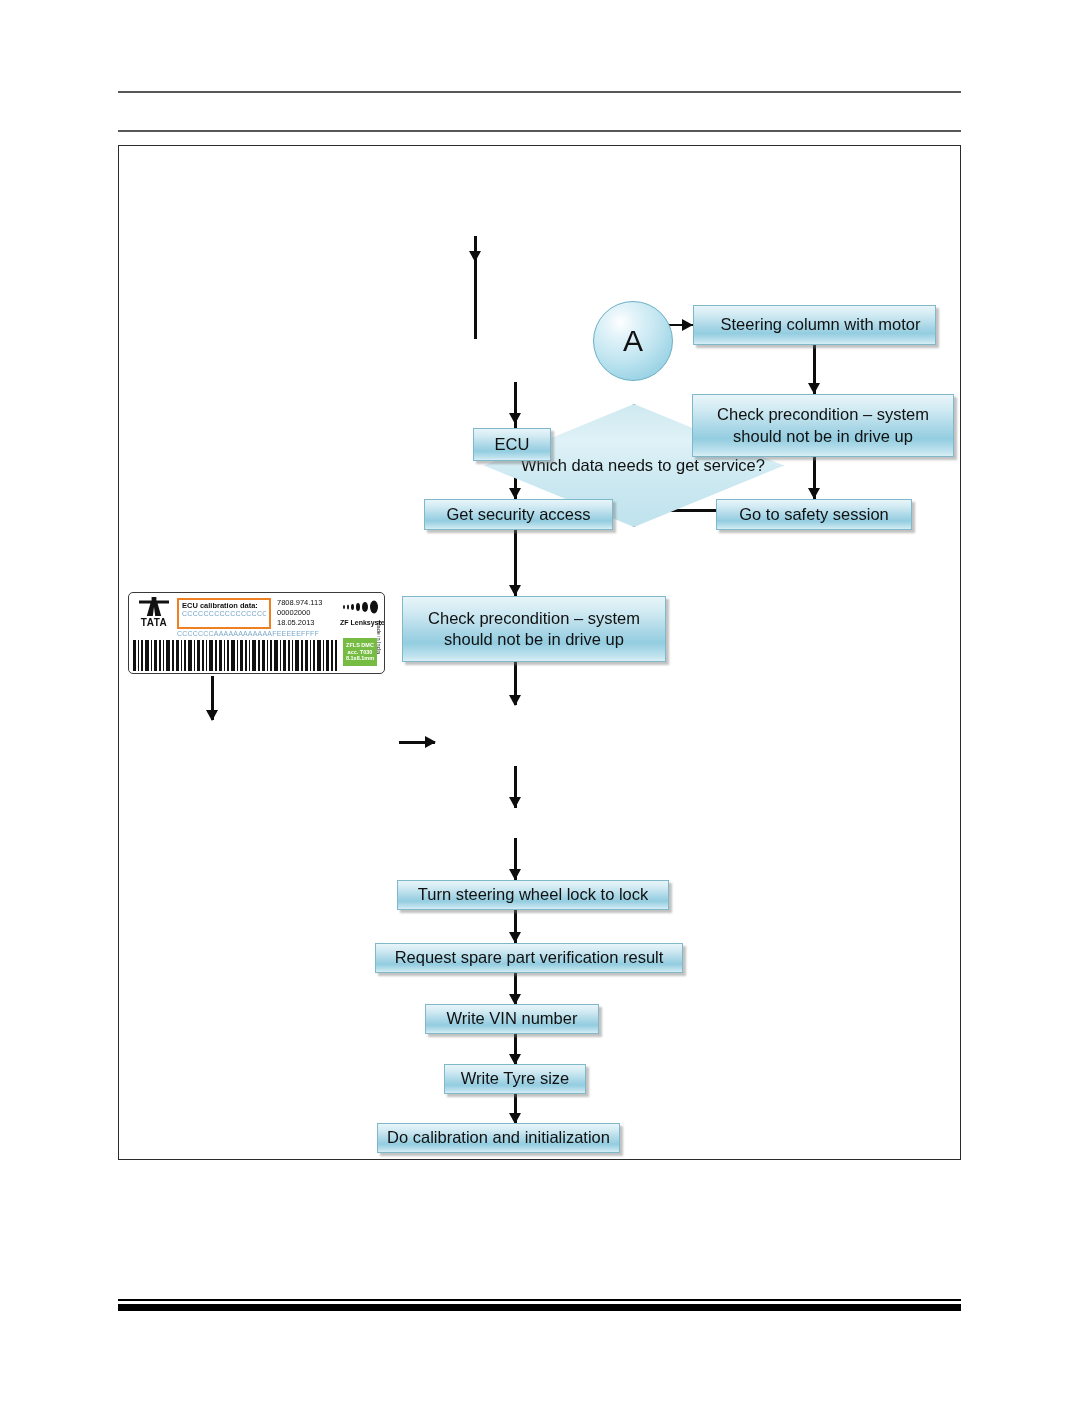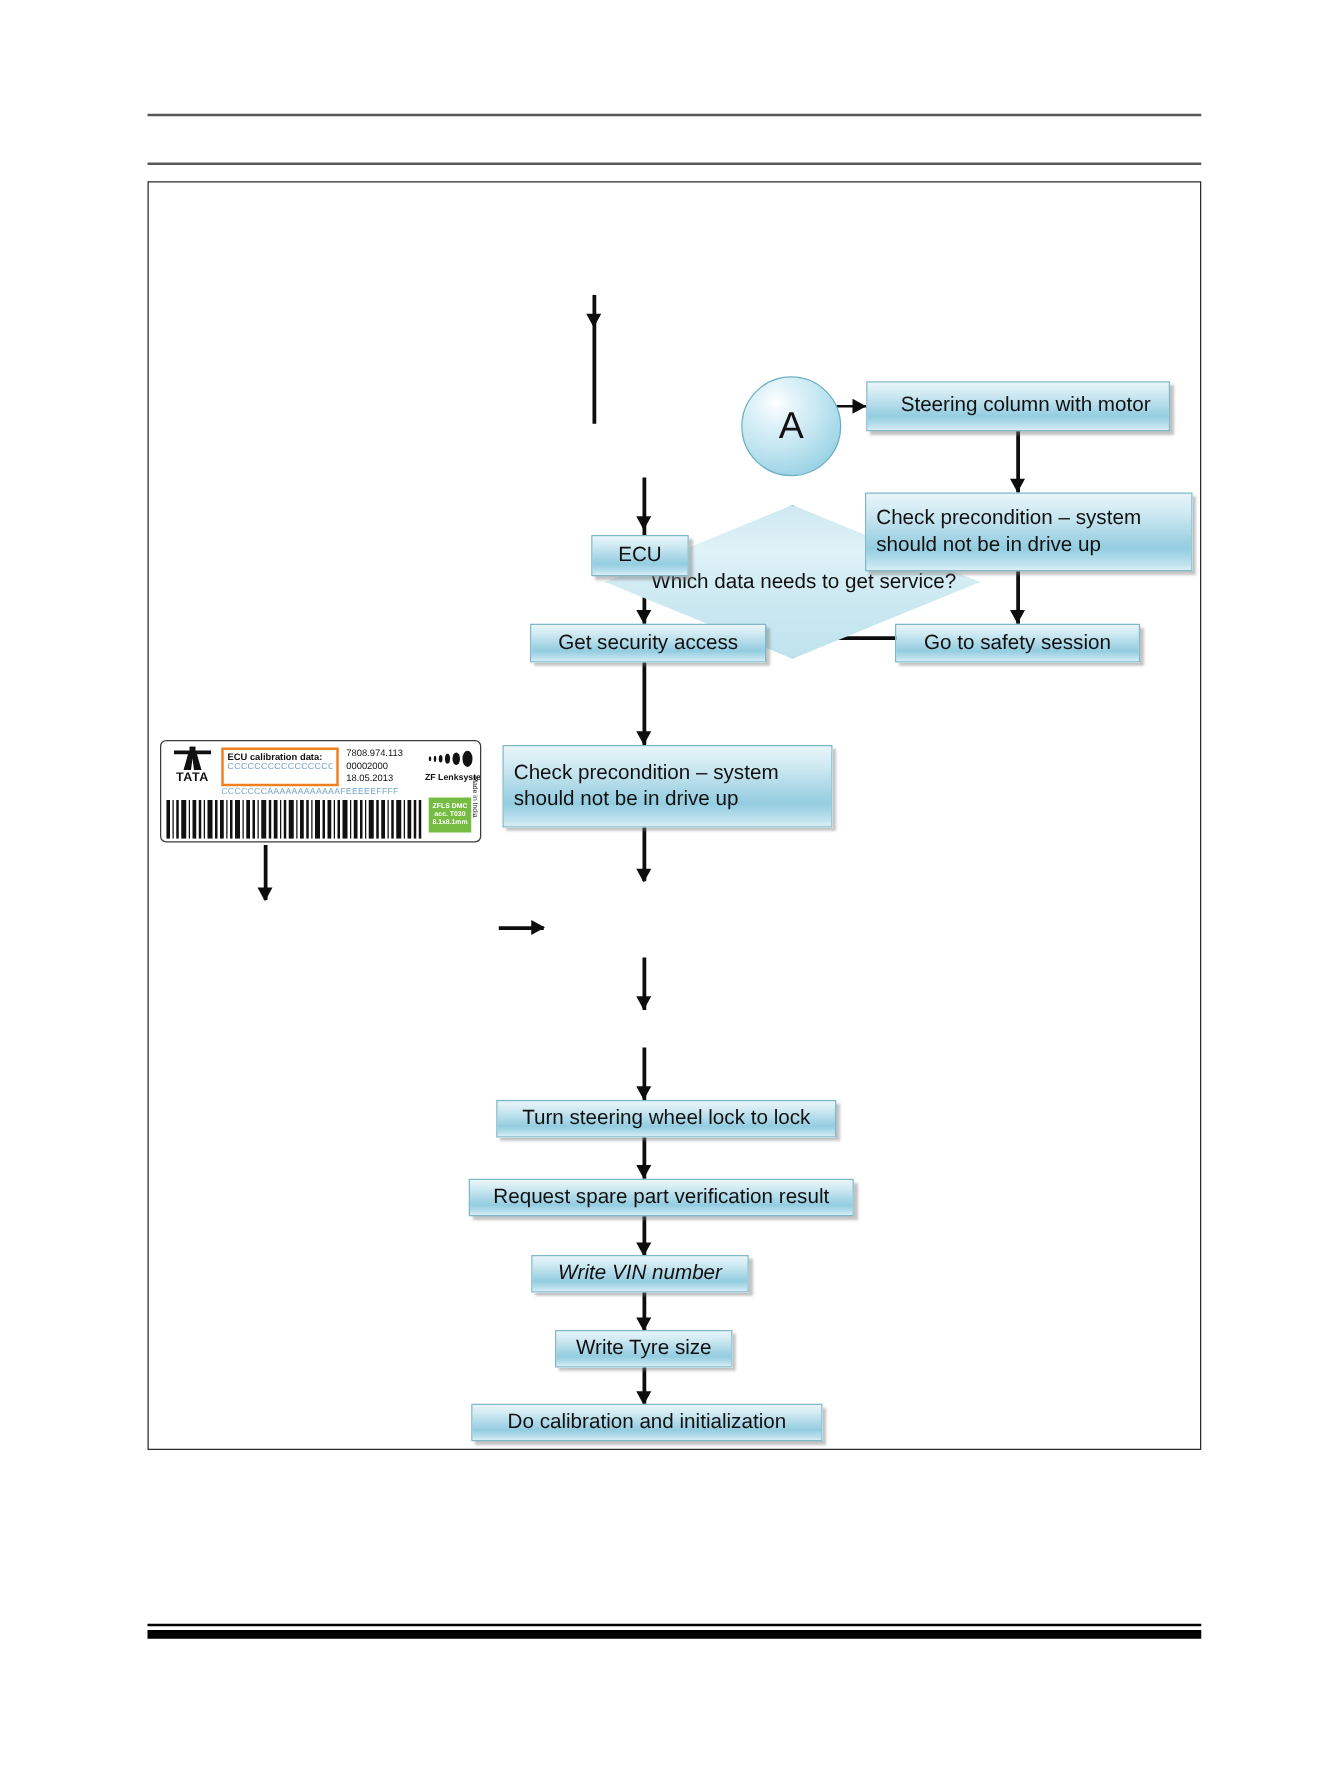--- a/index.html
+++ b/index.html
@@ -68,21 +68,21 @@
     padding: 2px 8px;
   }
   .node.left-just {
     justify-content: flex-start;
     text-align: justify;
     text-align-last: left;
     padding-left: 12px;
     padding-right: 12px;
   }
   .node .txt { width: 100%; }
-  .node.two-line .txt { text-align: left; }
+  .node.two-line .txt { text-align: center; }
 
   
   #node-a {
     position: absolute;
     left: 474px;
     top: 155px;
     width: 80px;
     height: 80px;
     border-radius: 50%;
     border: 1px solid #6aafc4;
@@ -311,29 +311,29 @@
 
 
     <div class="node" style="left:278px; top:734px; width:272px; height:30px;">
       <span class="txt">Turn steering wheel lock to lock</span>
     </div>
 
     <div class="node" style="left:256px; top:797px; width:308px; height:30px;">
       <span class="txt">Request spare part verification result</span>
     </div>
 
-    <div class="node" style="left:306px; top:858px; width:174px; height:30px;font-style:italic;">
+    <div class="node" style="left:306px; top:858px; width:174px; height:30px;">
       <span class="txt">Write VIN number</span>
     </div>
 
     <div class="node" style="left:325px; top:918px; width:142px; height:30px;">
       <span class="txt">Write Tyre size</span>
     </div>
 
-    <div class="node" style="left:258px; top:977px; width:281px; height:30px;">
+    <div class="node" style="left:258px; top:977px; width:243px; height:30px;">
       <span class="txt">Do calibration and initialization</span>
     </div>
 
   </div>
 
   <div id="ecu-label">
     <div id="label-top">
       <div id="tata-logo">
         <div id="tata-mark"></div>
         <div id="tata-word">TATA</div>

